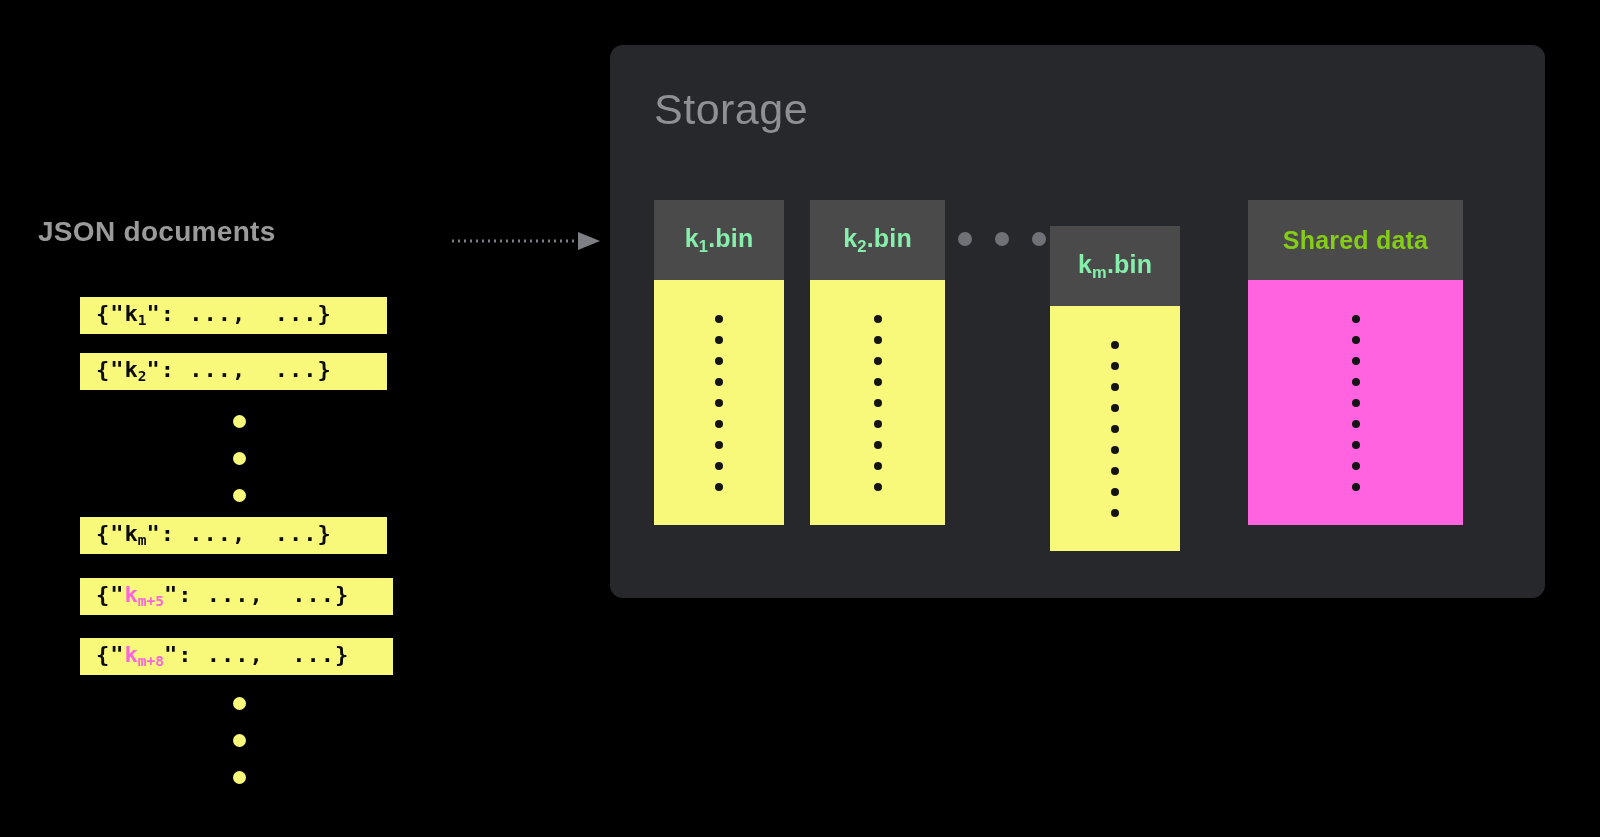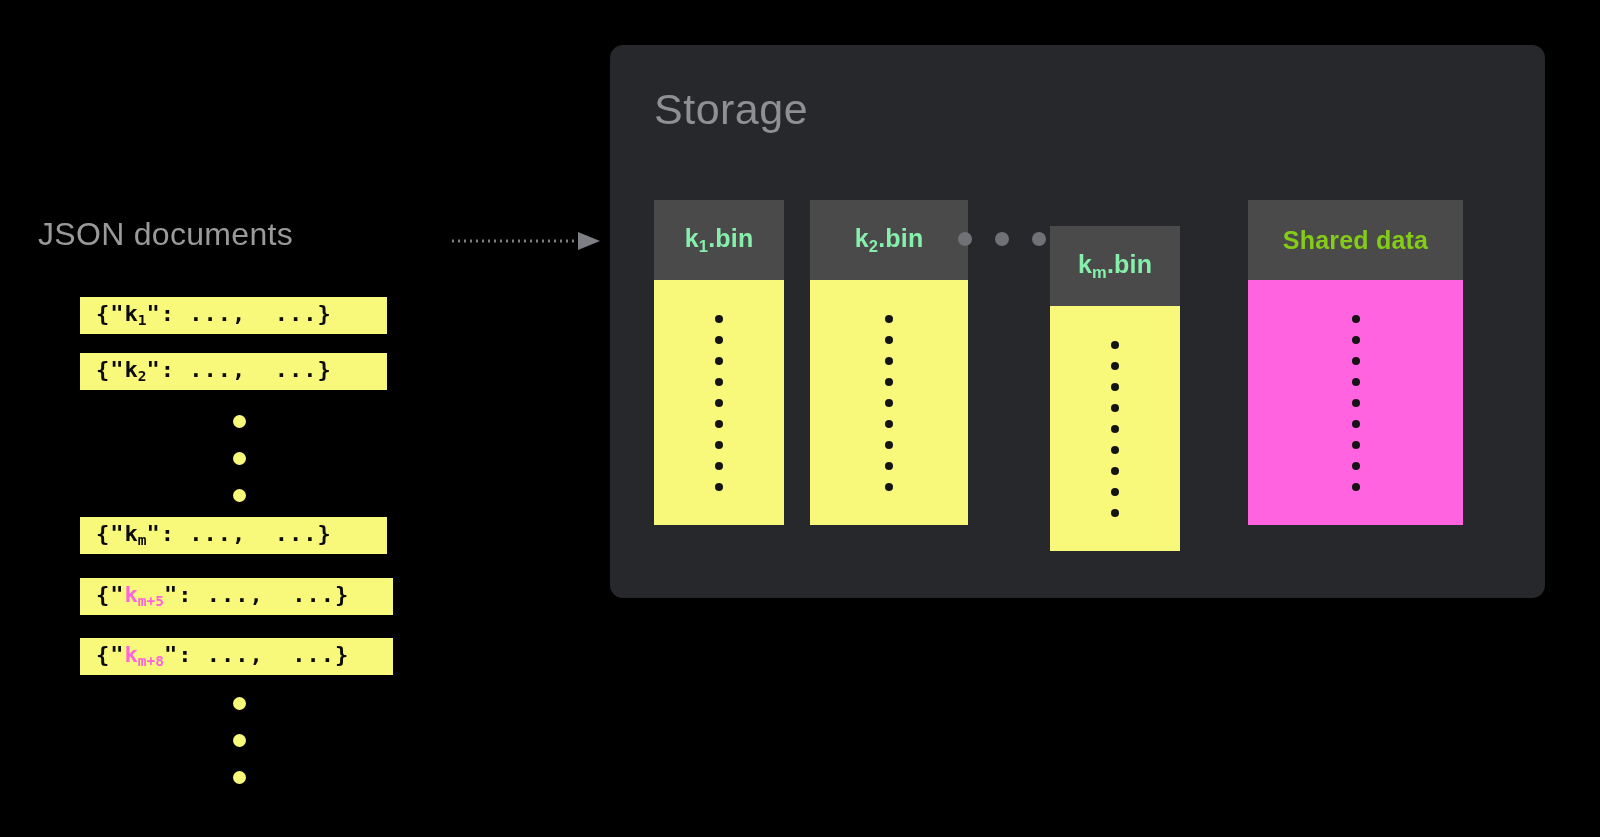--- a/index.html
+++ b/index.html
@@ -14,22 +14,22 @@
     position: relative;
     overflow: hidden;
     font-family: "Liberation Sans", sans-serif;
   }
 
   
   #docs-label {
     position: absolute;
     left: 38px;
     top: 216px;
-    font-size: 32px;
-    font-weight: 400;
+    font-size: 28px;
+    font-weight: 700;
     letter-spacing: 0.3px;
     color: #9a9a9a;
     white-space: nowrap;
   }
 
   .doc-bar {
     position: absolute;
     left: 80px;
     background: #f8f87a;
     color: #0b0b0b;
@@ -208,21 +208,21 @@
       <i></i>
         <i></i>
       <i></i>
         <i></i>
       <i></i>
         <i></i>
       <i></i>
     </div>
   </div>
 
-  <div class="bin" style="left:200px; width:158px;">
+  <div class="bin" style="left:200px; width:135px;">
     <div class="bin-header">
       <span>k<span class="sub">2</span>.bin</span>
     </div>
     <div class="bin-body">
       <i></i>
         <i></i>
       <i></i>
         <i></i>
       <i></i>
         <i></i>

